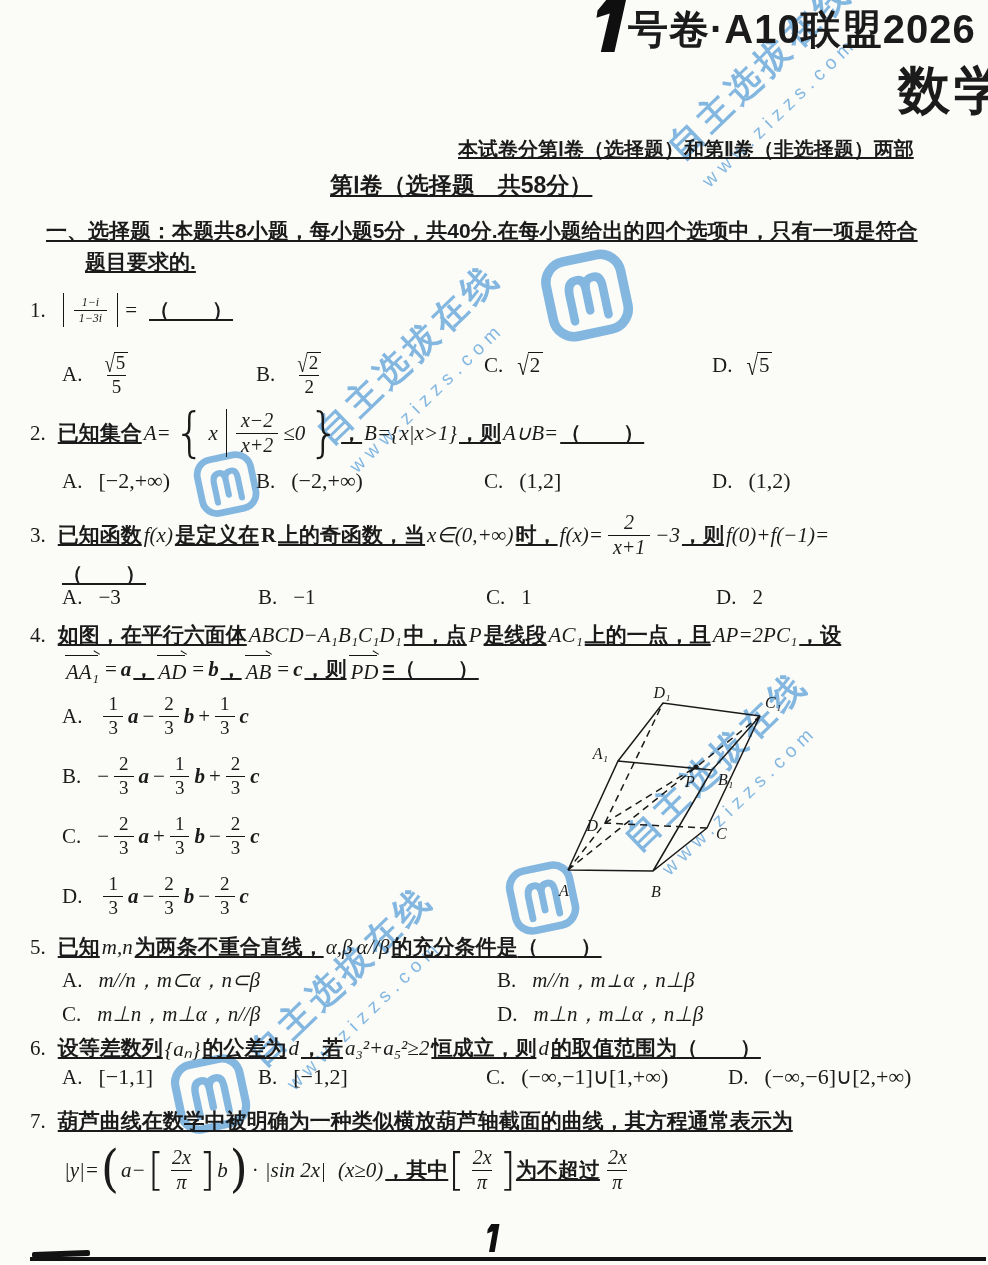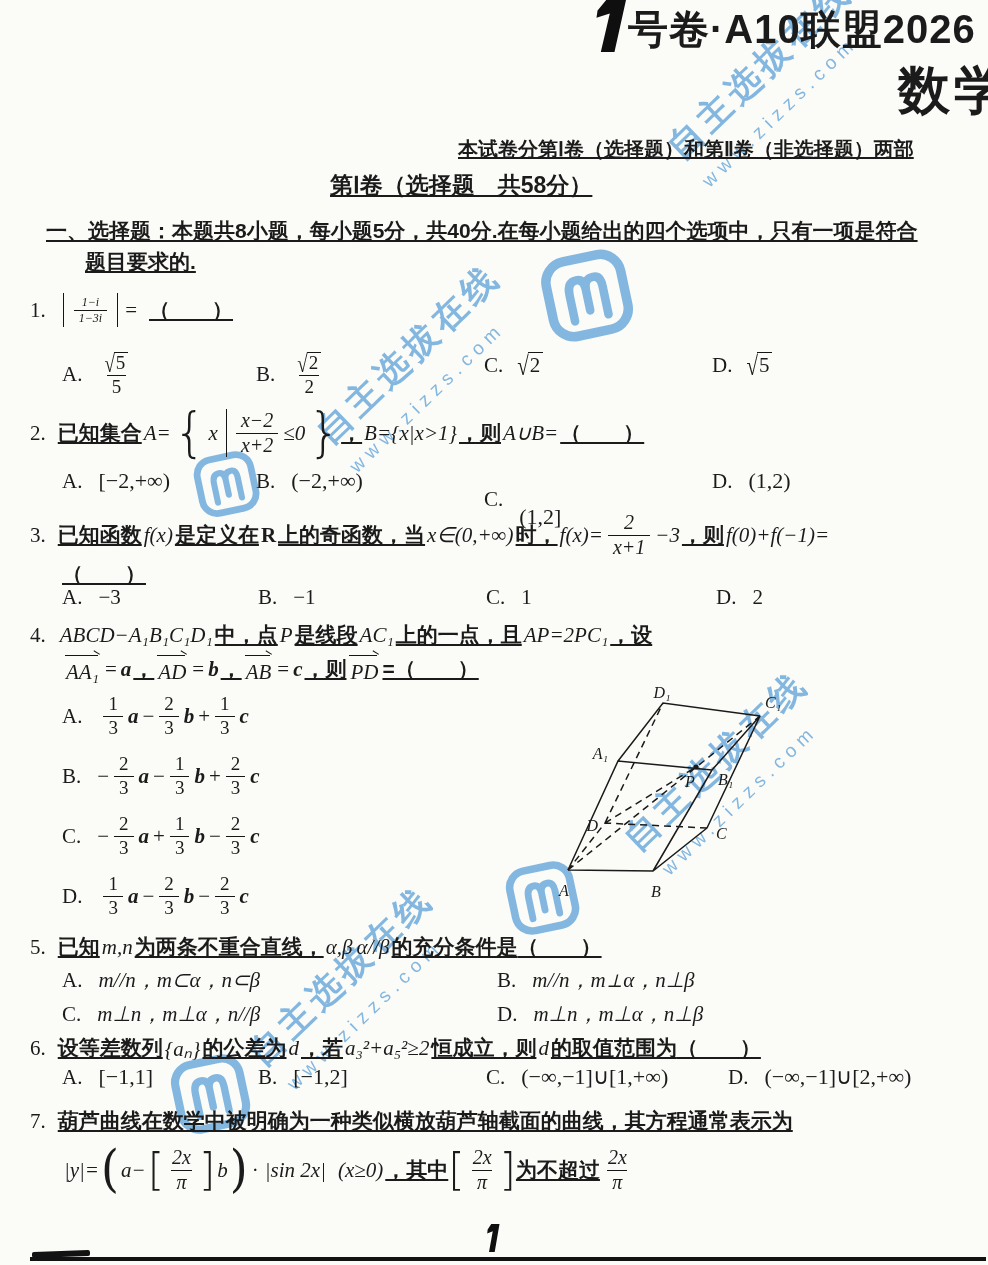--- a/index.html
+++ b/index.html
@@ -168,21 +168,21 @@
       <span class="opt" style="left:62px;">
           <span class="ol">A.</span>
           <span class="mn" style="font-size:22px;">[−2,+∞)</span>
         </span>
       <span class="opt" style="left:256px;">
           <span class="ol">B.</span>
           <span class="mn" style="font-size:22px;">(−2,+∞)</span>
         </span>
       <span class="opt" style="left:484px;">
           <span class="ol">C.</span>
-          <span class="mn" style="font-size:22px;margin-top:36px;">(1,2]</span>
+          <span class="mn" style="font-size:22px;">(1,2]</span>
         </span>
       <span class="opt" style="left:712px;">
           <span class="ol">D.</span>
           <span class="mn" style="font-size:22px;">(1,2)</span>
         </span>
     </div>
 
     <div class="stem" style="left:30px;top:506px;height:58px;">
       <span class="no">3.</span>
       <span class="cn">已知函数</span>
@@ -216,20 +216,21 @@
           <span class="mn">1</span>
         </span>
       <span class="opt" style="left:716px;">
           <span class="ol">D.</span>
           <span class="mn">2</span>
         </span>
     </div>
 
     <div class="stem" style="left:30px;top:620px;height:30px;">
       <span class="no">4.</span>
+      <span class="cn">如图，在平行六面体</span>
       <span class="m">ABCD−A₁B₁C₁D₁</span>
       <span class="cn">中，点</span>
       <span class="m">P</span>
       <span class="cn">是线段</span>
       <span class="m">AC₁</span>
       <span class="cn">上的一点，且</span>
       <span class="m">AP=2PC₁</span>
       <span class="cn">，设</span>
     </div>
     <div class="stem" style="left:62px;top:652px;height:34px;font-size:21px;">
@@ -404,21 +405,21 @@
       <span class="opt" style="left:258px;">
           <span class="ol">B.</span>
           <span class="mn" style="font-size:22px;">[−1,2]</span>
         </span>
       <span class="opt" style="left:486px;">
           <span class="ol">C.</span>
           <span class="mn" style="font-size:22px;">(−∞,−1]∪[1,+∞)</span>
         </span>
       <span class="opt" style="left:728px;">
           <span class="ol">D.</span>
-          <span class="mn" style="font-size:22px;">(−∞,−1]∪[2,+∞)</span>
+          <span class="mn" style="font-size:22px;">(−∞,−6]∪[2,+∞)</span>
         </span>
     </div>
 
     <div class="stem" style="left:30px;top:1106px;height:30px;">
       <span class="no">7.</span>
       <span class="cn">葫芦曲线在数学中被明确为一种类似横放葫芦轴截面的曲线，其方程通常表示为</span>
     </div>
     <div class="stem" style="left:62px;top:1134px;height:72px;font-size:21px;">
       <span class="m">|y|=</span>
       <span class="bigp">(</span>

